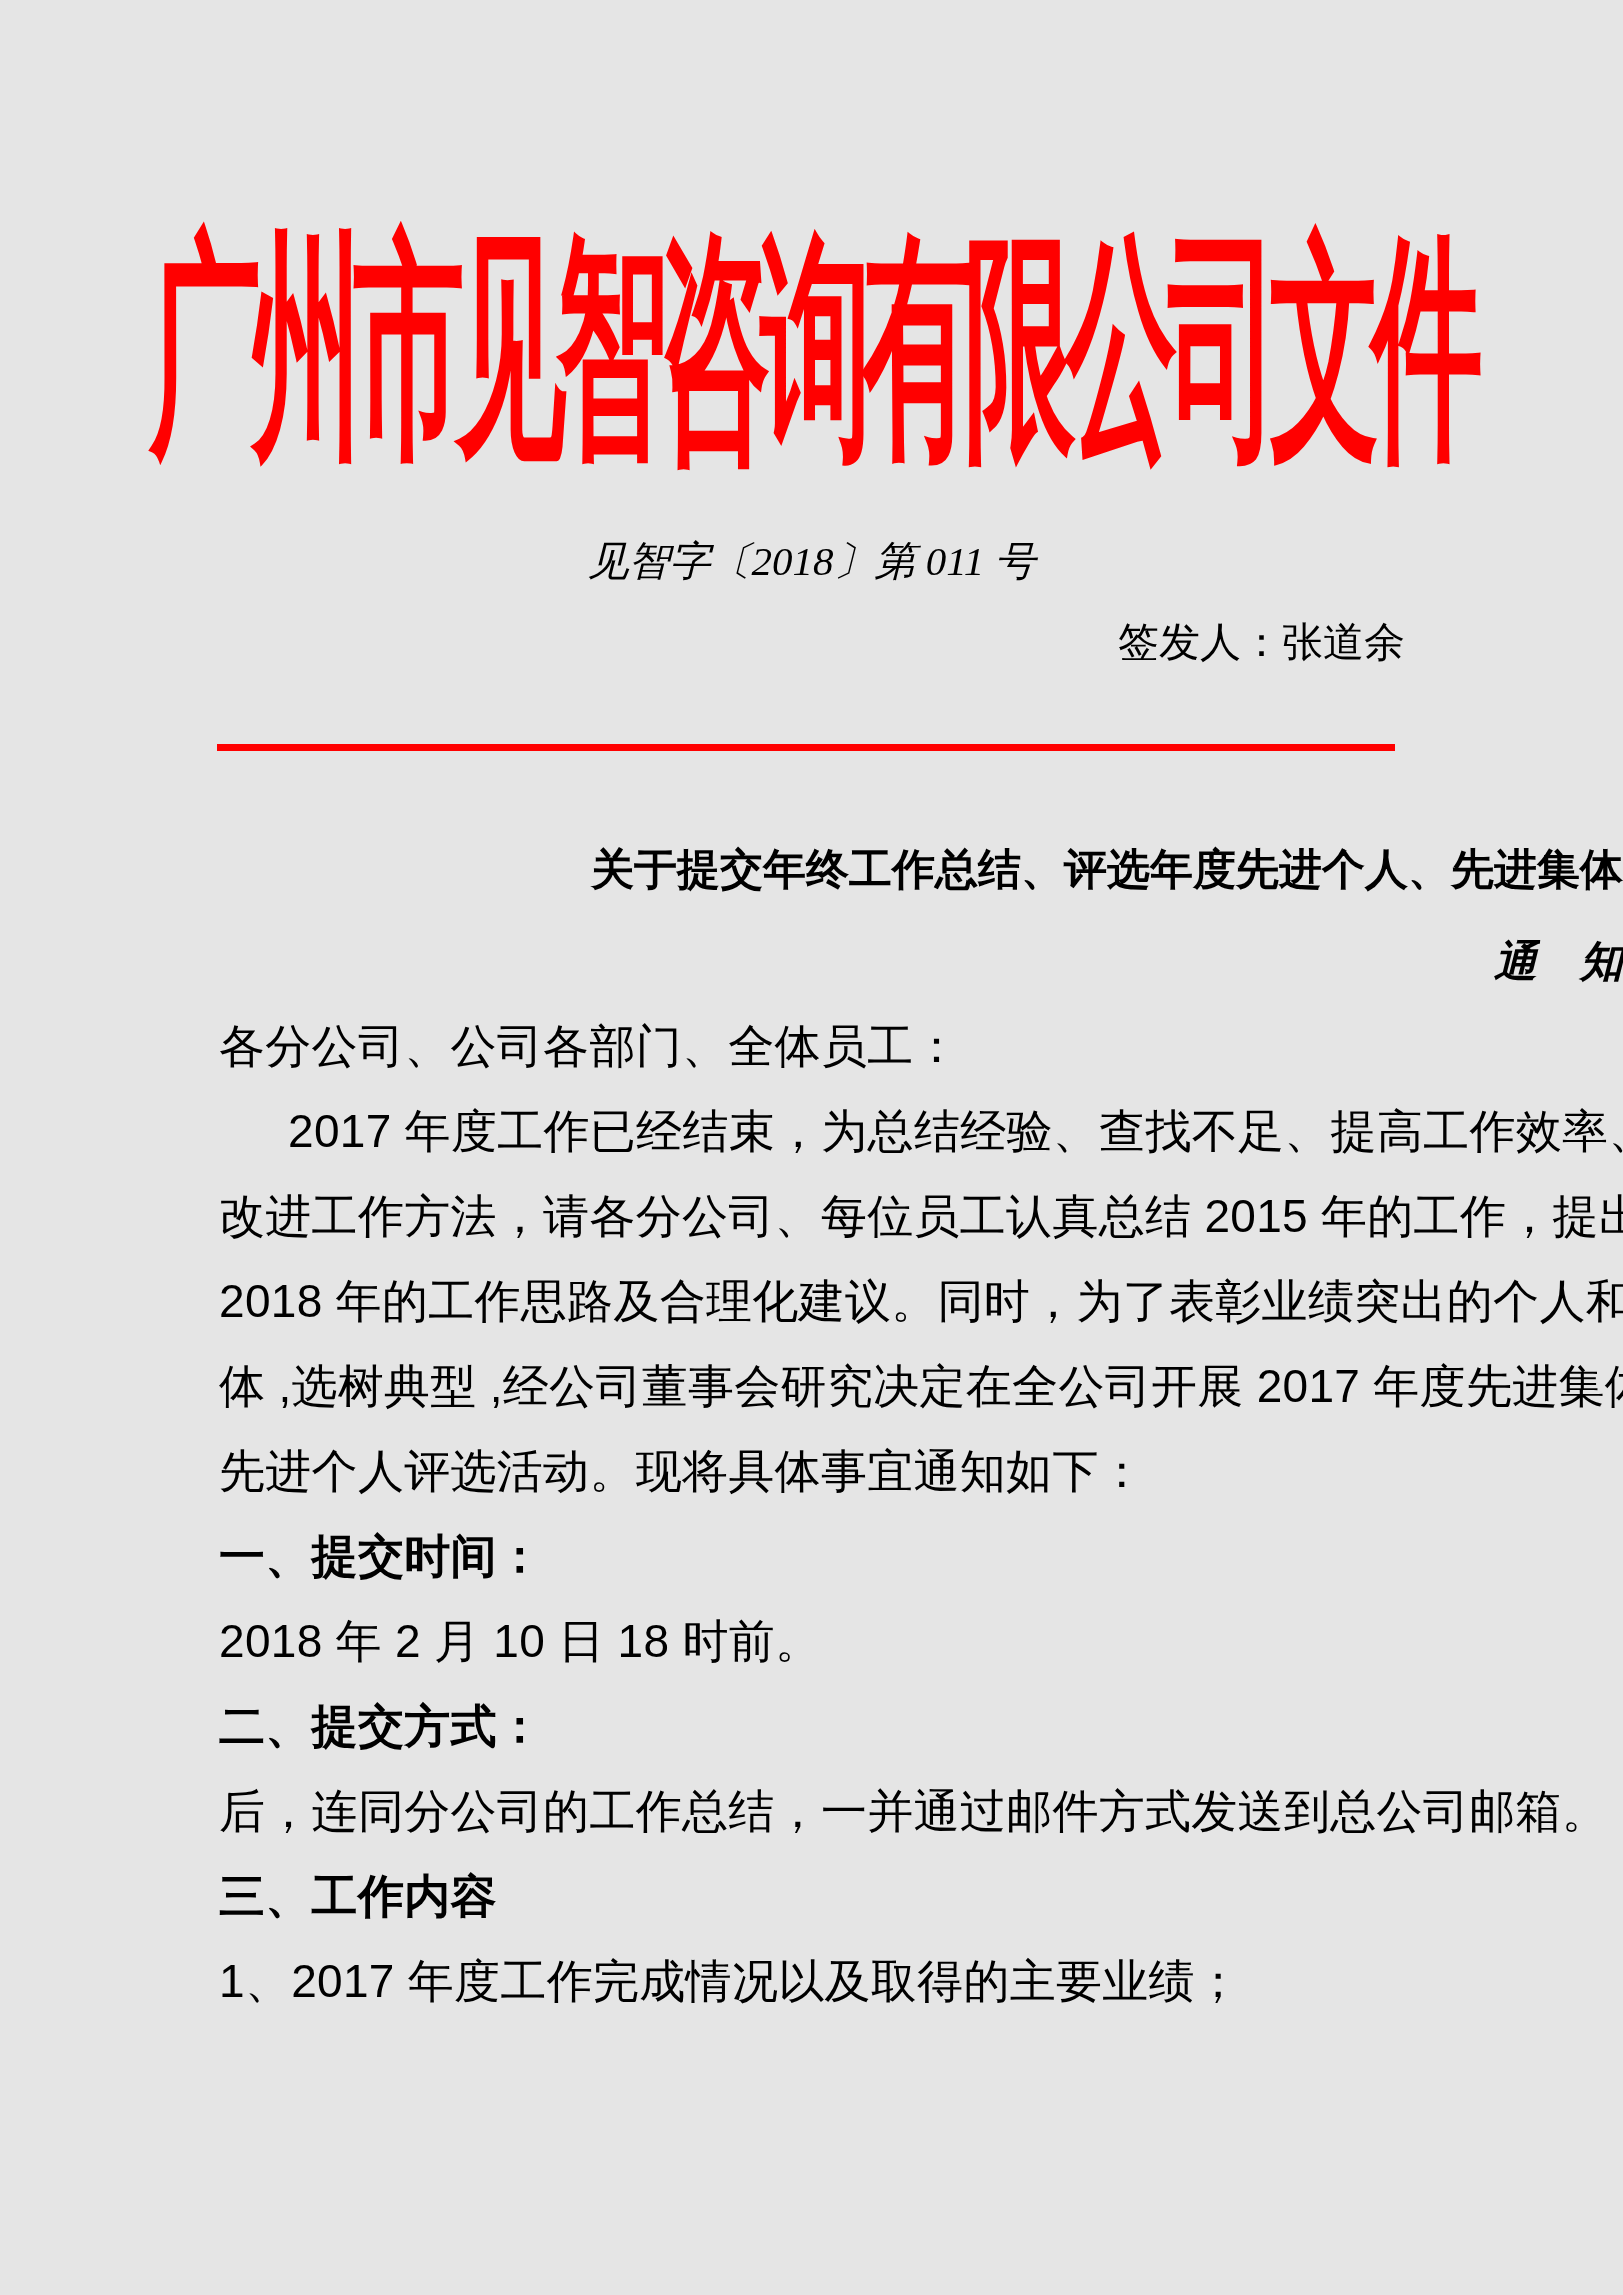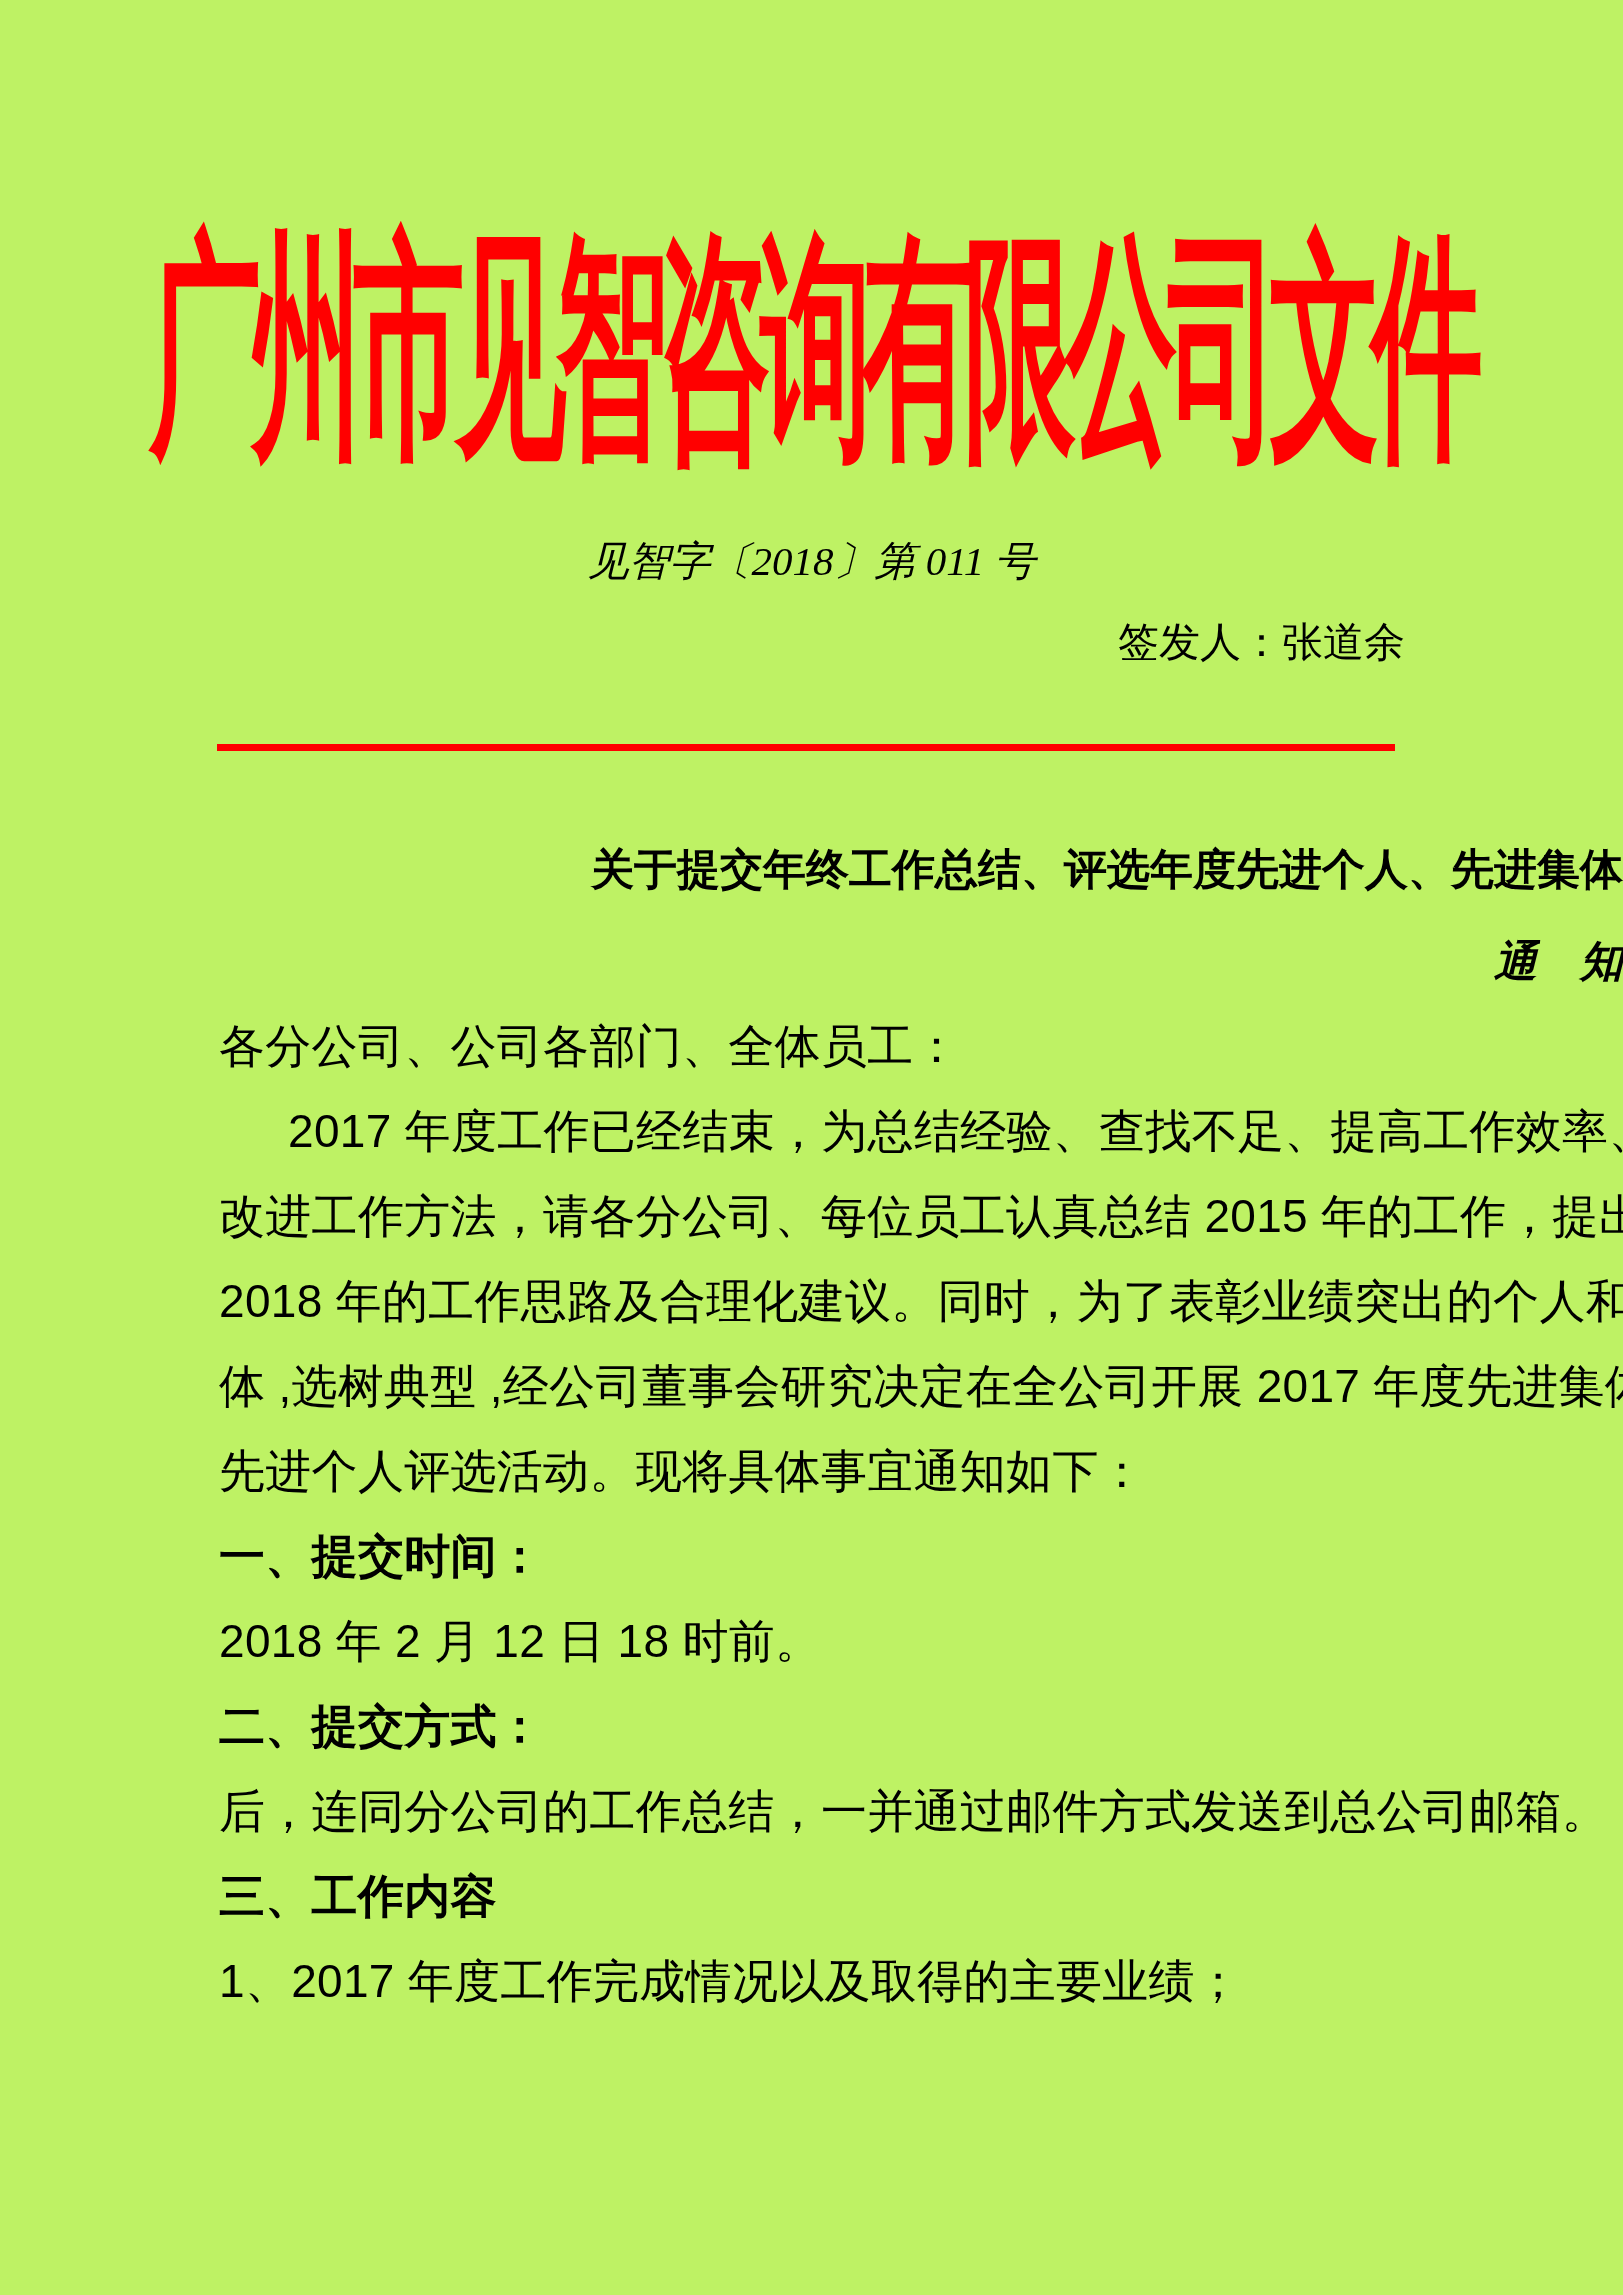--- a/index.html
+++ b/index.html
@@ -6,21 +6,21 @@
   body {
     width: 1623px; height: 2295px;
     background: #ffffff;
     font-family: "Liberation Sans", "DejaVu Sans", sans-serif;
     color: #000000;
   }
   .page {
     position: relative;
     width: 1623px; height: 2295px;
     overflow: hidden;
-    background: #bef264;
+    background: #e5e5e5;
   }
   
   .org-title {
     position: absolute;
     top: 228px; left: 0;
     width: 100%;
     text-align: center;
     color: #ff0000;
     font-family: "Liberation Serif", "DejaVu Serif", serif;
     font-weight: bold;
@@ -111,21 +111,21 @@
   <div class="notice-title l2">通　知</div>
 
   <div class="body-block">
     <div class="line">各分公司、公司各部门、全体员工：</div>
     <div class="line indent">2017 年度工作已经结束，为总结经验、查找不足、提高工作效率、</div>
     <div class="line">改进工作方法，请各分公司、每位员工认真总结 2015 年的工作，提出</div>
     <div class="line">2018 年的工作思路及合理化建议。同时，为了表彰业绩突出的个人和集</div>
     <div class="line">体 ,选树典型 ,经公司董事会研究决定在全公司开展 2017 年度先进集体、</div>
     <div class="line">先进个人评选活动。现将具体事宜通知如下：</div>
     <div class="line bold">一、提交时间：</div>
-    <div class="line">2018 年 2 月 12 日 18 时前。</div>
+    <div class="line">2018 年 2 月 10 日 18 时前。</div>
     <div class="line bold">二、提交方式：</div>
     <div class="line">后，连同分公司的工作总结，一并通过邮件方式发送到总公司邮箱。</div>
     <div class="line bold">三、工作内容</div>
     <div class="line">1、2017 年度工作完成情况以及取得的主要业绩；</div>
   </div>
 
 </div>
 
 
 </body></html>

